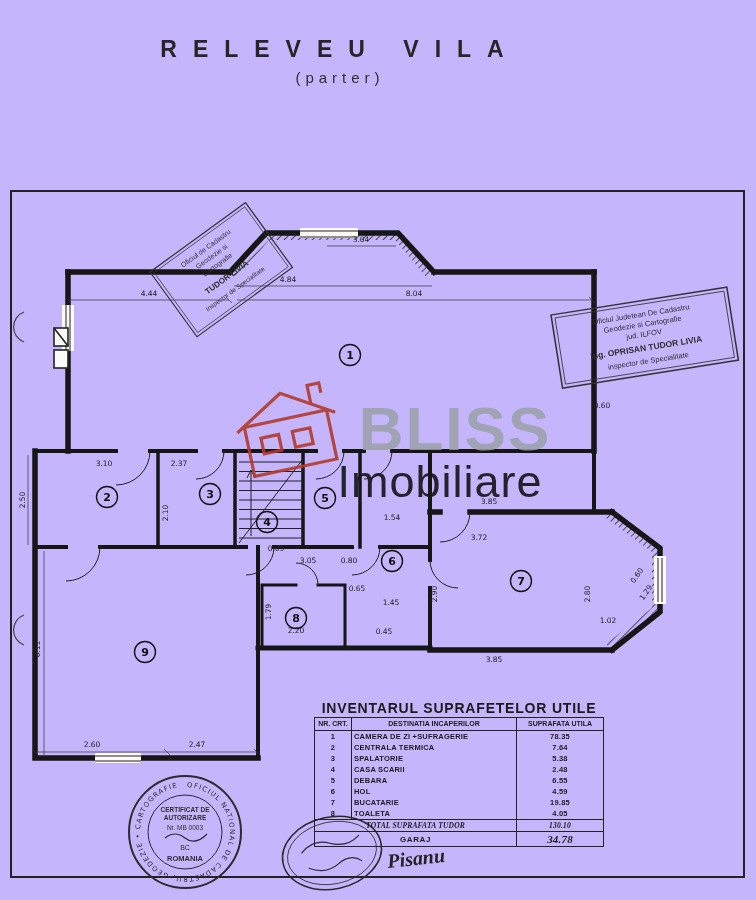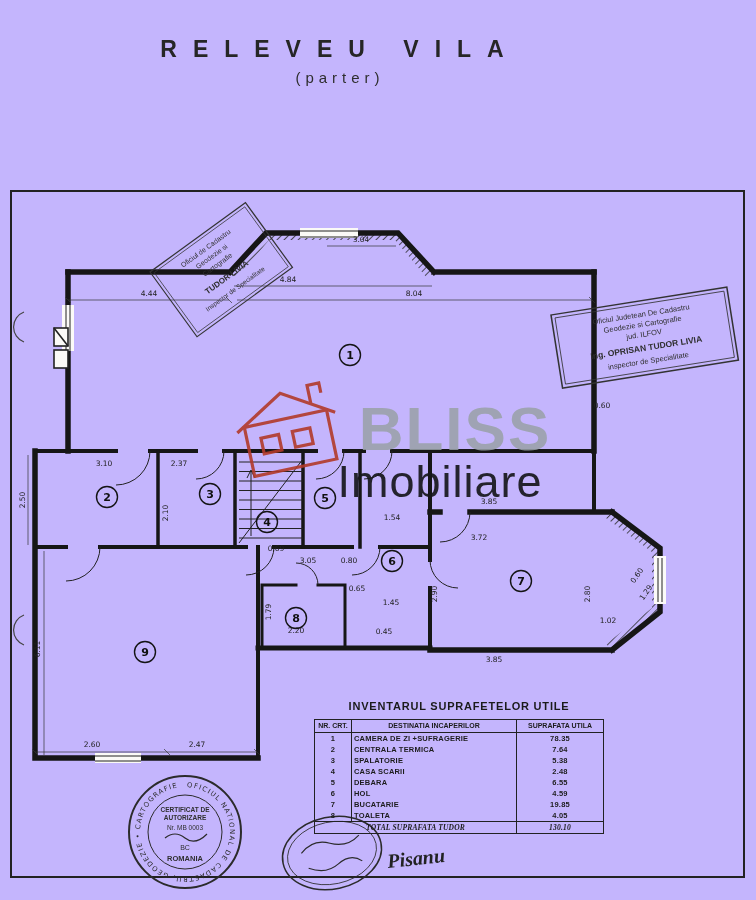--- a/index.html
+++ b/index.html
@@ -14,22 +14,22 @@
   #rooms-layer circle{fill:none;stroke:#141414;stroke-width:1.4;}
   .stamp-text{fill:#2f2f2f;text-anchor:middle;}
   .wm-bliss{font:700 62px "Liberation Sans",sans-serif;fill:#99a1a7;opacity:.85;
             letter-spacing:2px;text-anchor:middle;}
   .wm-imob{font:400 45px "Liberation Sans",sans-serif;fill:#17171c;opacity:.92;
            letter-spacing:1px;text-anchor:middle;}
   .ring-text{font:6.8px "DejaVu Sans",sans-serif;letter-spacing:1.2px;fill:#2b2b2b;}
   .sig{font:italic 700 20px "Liberation Serif",serif;fill:#222;}
   
   .table-wrap{position:absolute;left:314px;top:700px;width:290px;z-index:3;}
-  .table-caption{text-align:center;font-size:11px;font-weight:700;letter-spacing:.8px;
-                 margin-bottom:7px;color:#1b1b1b;}
+  .table-caption{text-align:center;font-size:14px;font-weight:700;letter-spacing:.8px;
+                 margin-bottom:1px;color:#1b1b1b;}
   table.surface{width:100%;border-collapse:collapse;border:1.6px solid #222;}
   table.surface th{border:1px solid #222;font-size:7px;line-height:1.2;padding:2px 1px;
                    text-align:center;font-weight:700;}
   table.surface tbody td{border-left:1px solid #222;border-right:1px solid #222;
                          font-size:7.5px;font-weight:700;padding:1px 2px;letter-spacing:.2px;}
   table.surface tbody tr:last-child td{border-bottom:1px solid #222;}
   .c-nr{width:32px;text-align:center;}
   .c-name{text-align:left;padding-left:5px;}
   .c-area{width:82px;text-align:center;}
   tr.total-row td{border:1px solid #222;padding:2px 3px;}
@@ -306,17 +306,21 @@
             <td class="c-nr">8</td>
             <td class="c-name">TOALETA</td>
             <td class="c-area">4.05</td>
           </tr>
         </tbody>
       <tbody class="totals">
         <tr class="total-row">
           <td colspan="2" class="tl">TOTAL SUPRAFATA TUDOR</td>
           <td class="tv">130.10</td>
         </tr>
+        <tr class="total-row garaj">
+          <td colspan="2" class="tl">GARAJ</td>
+          <td class="tv">34.78</td>
+        </tr>
       </tbody>
     </table>
   </div>
 
 </div>
 
 </body></html>

